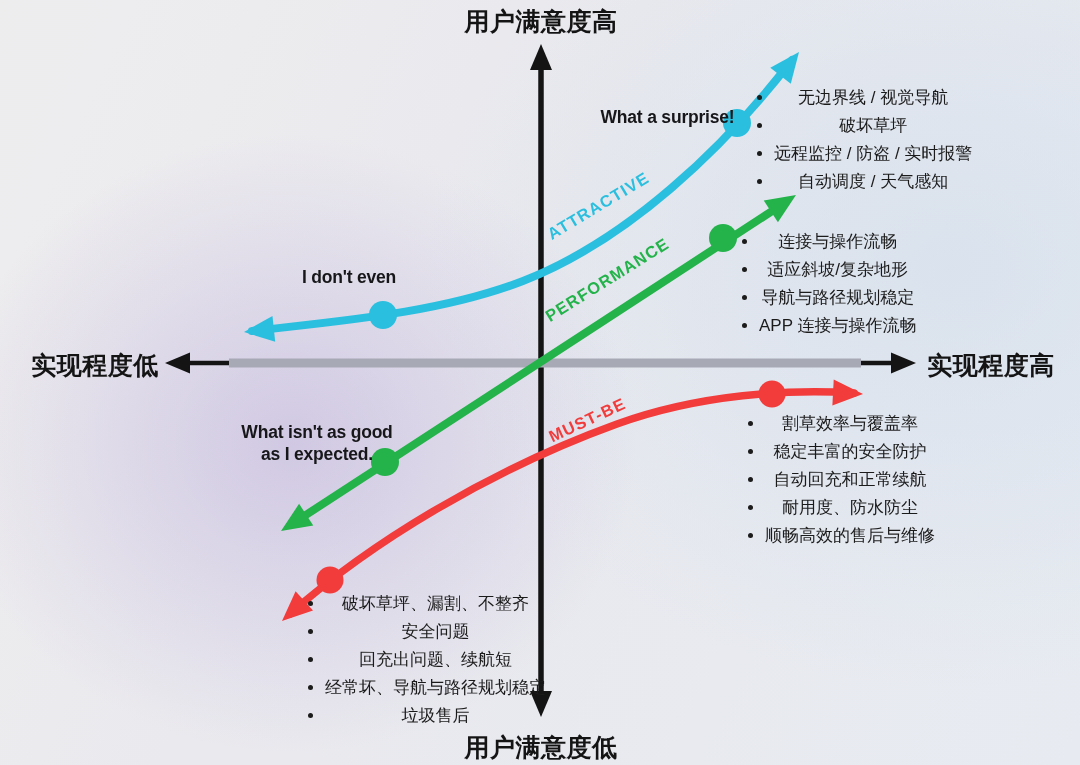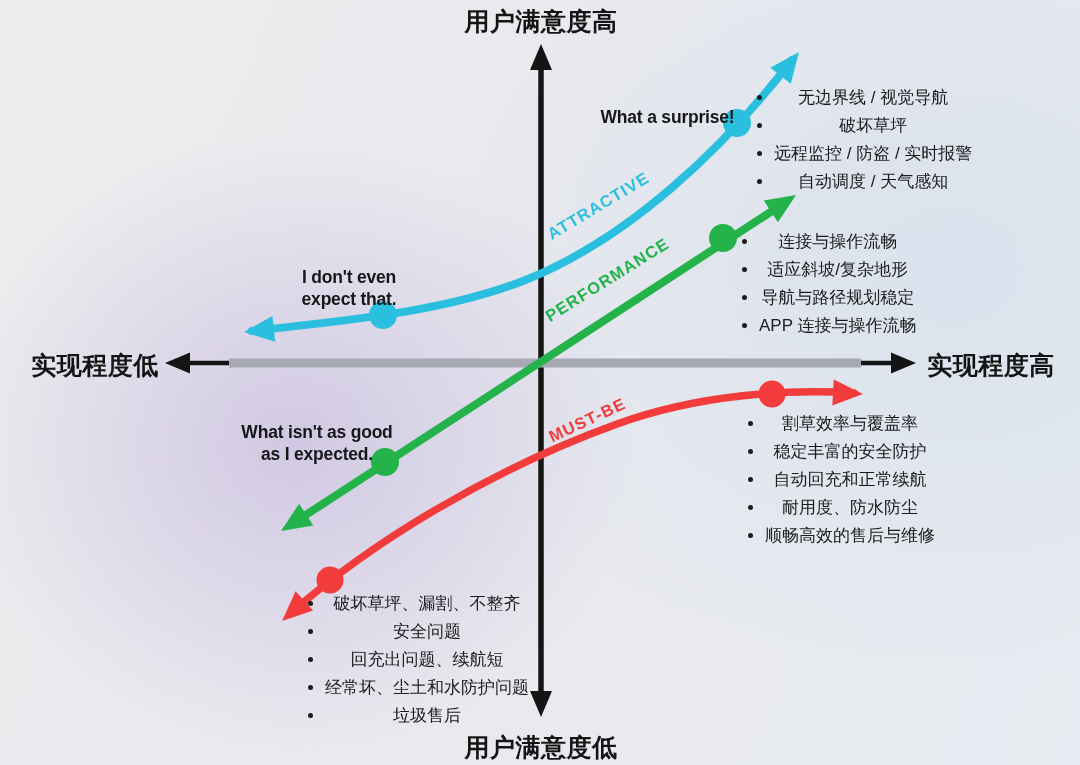--- a/index.html
+++ b/index.html
@@ -83,21 +83,20 @@
 
   <div class="curve-label rot-m31" style="left: 549px; top: 226px; color: rgb(43, 191, 223);">ATTRACTIVE</div>
   <div class="curve-label rot-m32" style="left: 547px; top: 308px; color: rgb(36, 179, 75);">PERFORMANCE</div>
   <div class="curve-label rot-m25" style="left: 550px; top: 428px; color: rgb(242, 60, 60);">MUST-BE</div>
 
   <div class="annotation" style="left:575px;top:106px;width:185px;">
     <div>What a surprise!</div>
   </div>
   <div class="annotation" style="left:259px;top:266px;width:180px;">
     <div>I don't even</div>
-    <div>expect that.</div>
   </div>
   <div class="annotation" style="left:227px;top:421px;width:180px;">
     <div>What isn't as good</div>
     <div>as I expected.</div>
   </div>
 
   <ul class="bullets" style="left:752px;top:84px;">
     <li>无边界线 / 视觉导航</li>
     <li>破坏草坪</li>
     <li>远程监控 / 防盗 / 实时报警</li>
@@ -116,17 +115,17 @@
     <li>稳定丰富的安全防护</li>
     <li>自动回充和正常续航</li>
     <li>耐用度、防水防尘</li>
     <li>顺畅高效的售后与维修</li>
   </ul>
 
   <ul class="bullets" style="left:303px;top:590px;">
     <li>破坏草坪、漏割、不整齐</li>
     <li>安全问题</li>
     <li>回充出问题、续航短</li>
-    <li>经常坏、尘土和水防护问题</li>
+    <li>经常坏、导航与路径规划稳定</li>
     <li>垃圾售后</li>
   </ul>
 
 </div>
 
 </body></html>

